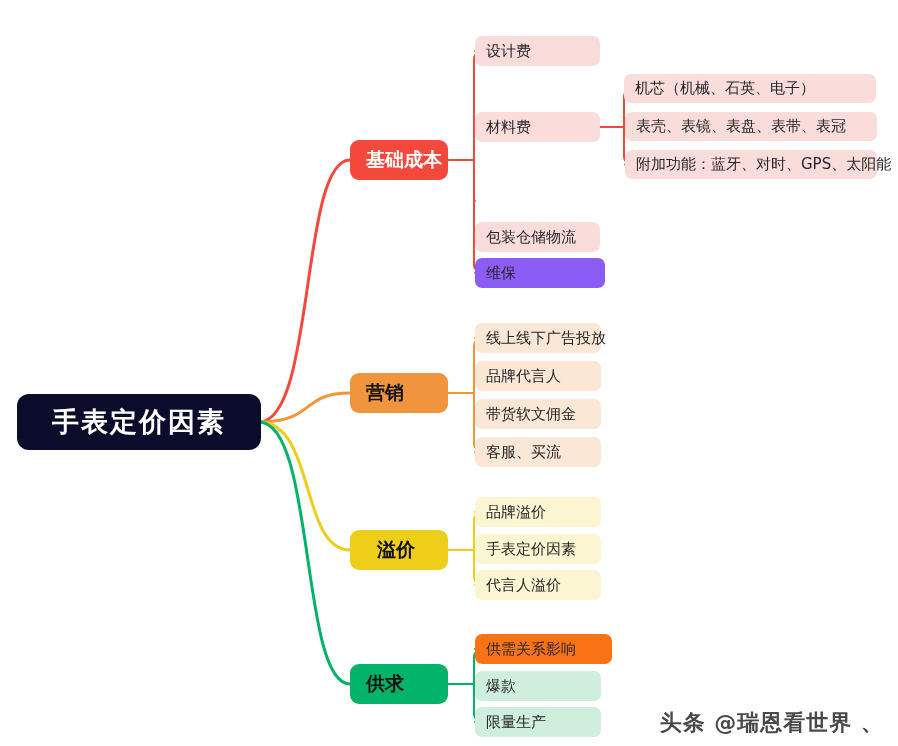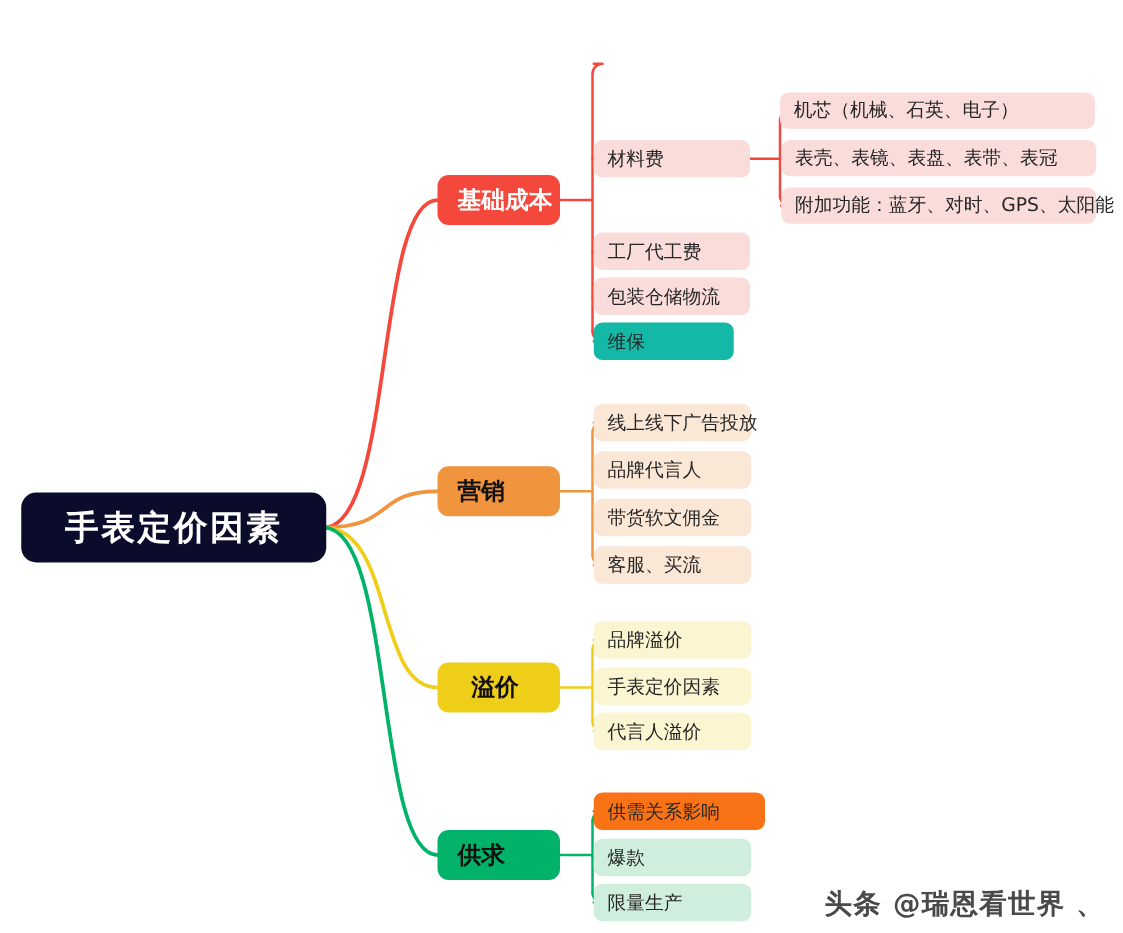--- a/index.html
+++ b/index.html
@@ -116,39 +116,39 @@
       <path d="M 259 422 C 315.42 422, 299.95 684, 350 684" fill="none" stroke="#00B368" stroke-width="3" stroke-linecap="round" stroke-linejoin="round"></path>
       <path d="M 448 684 L 474 684" fill="none" stroke="#00B368" stroke-width="2" stroke-linecap="round" stroke-linejoin="round"></path>
       <path d="M 474 657 L 474 714" fill="none" stroke="#00B368" stroke-width="2" stroke-linecap="round" stroke-linejoin="round"></path>
       <path d="M 474 657 A 8 8 0 0 1 482 649 L 475 649" fill="none" stroke="#00B368" stroke-width="2" stroke-linecap="round" stroke-linejoin="round"></path>
       <path d="M 474 686 L 475 686" fill="none" stroke="#00B368" stroke-width="2" stroke-linecap="round" stroke-linejoin="round"></path>
       <path d="M 474 714 A 8 8 0 0 0 482 722 L 475 722" fill="none" stroke="#00B368" stroke-width="2" stroke-linecap="round" stroke-linejoin="round"></path>
     </svg>
 <div class="node root" style="left: 17px; top: 394px; width: 244px; height: 56px; background: rgb(11, 11, 43); color: rgb(255, 255, 255);">
       <span>手表定价因素</span>
     </div>
+    <div class="node lvl2" style="left: 475px; top: 36px; width: 125px; height: 30px; background: rgb(250, 221, 219);">
+      <span>设计费</span>
+    </div>
     <div class="node lvl2" style="left: 475px; top: 112px; width: 125px; height: 30px; background: rgb(250, 221, 219);">
       <span>材料费</span>
     </div>
     <div class="node lvl3" style="left: 624px; top: 74px; width: 252px; height: 29px; background: rgb(250, 221, 219);">
       <span>机芯（机械、石英、电子）</span>
     </div>
     <div class="node lvl3" style="left: 625px; top: 150px; width: 252px; height: 29px; background: rgb(250, 221, 219);">
       <span>附加功能：蓝牙、对时、GPS、太阳能</span>
     </div>
     <div class="node lvl3" style="left: 625px; top: 112px; width: 252px; height: 29px; background: rgb(250, 221, 219);">
       <span>表壳、表镜、表盘、表带、表冠</span>
     </div>
-    <div class="node lvl2" style="left: 475px; top: 186px; width: 125px; height: 30px; background: rgb(250, 221, 219);">
-      <span>工厂代工费</span>
-    </div>
     <div class="node lvl2" style="left: 475px; top: 222px; width: 125px; height: 30px; background: rgb(250, 221, 219);">
       <span>包装仓储物流</span>
     </div>
-    <div class="node lvl2" style="left: 475px; top: 258px; width: 112px; height: 30px; background: #14b8a6;">
+    <div class="node lvl2" style="left: 475px; top: 258px; width: 130px; height: 30px; background: #8b5cf6;">
       <span>维保</span>
     </div>
     <div class="node lvl1 light-text" style="left: 350px; top: 140px; width: 98px; height: 40px; background: rgb(244, 72, 60); color: rgb(255, 255, 255);">
       <span>基础成本</span>
     </div>
     <div class="node lvl2" style="left: 475px; top: 323px; width: 126px; height: 30px; background: rgb(251, 231, 214);">
       <span>线上线下广告投放</span>
     </div>
     <div class="node lvl2" style="left: 475px; top: 361px; width: 126px; height: 30px; background: rgb(251, 231, 214);">
       <span>品牌代言人</span>

